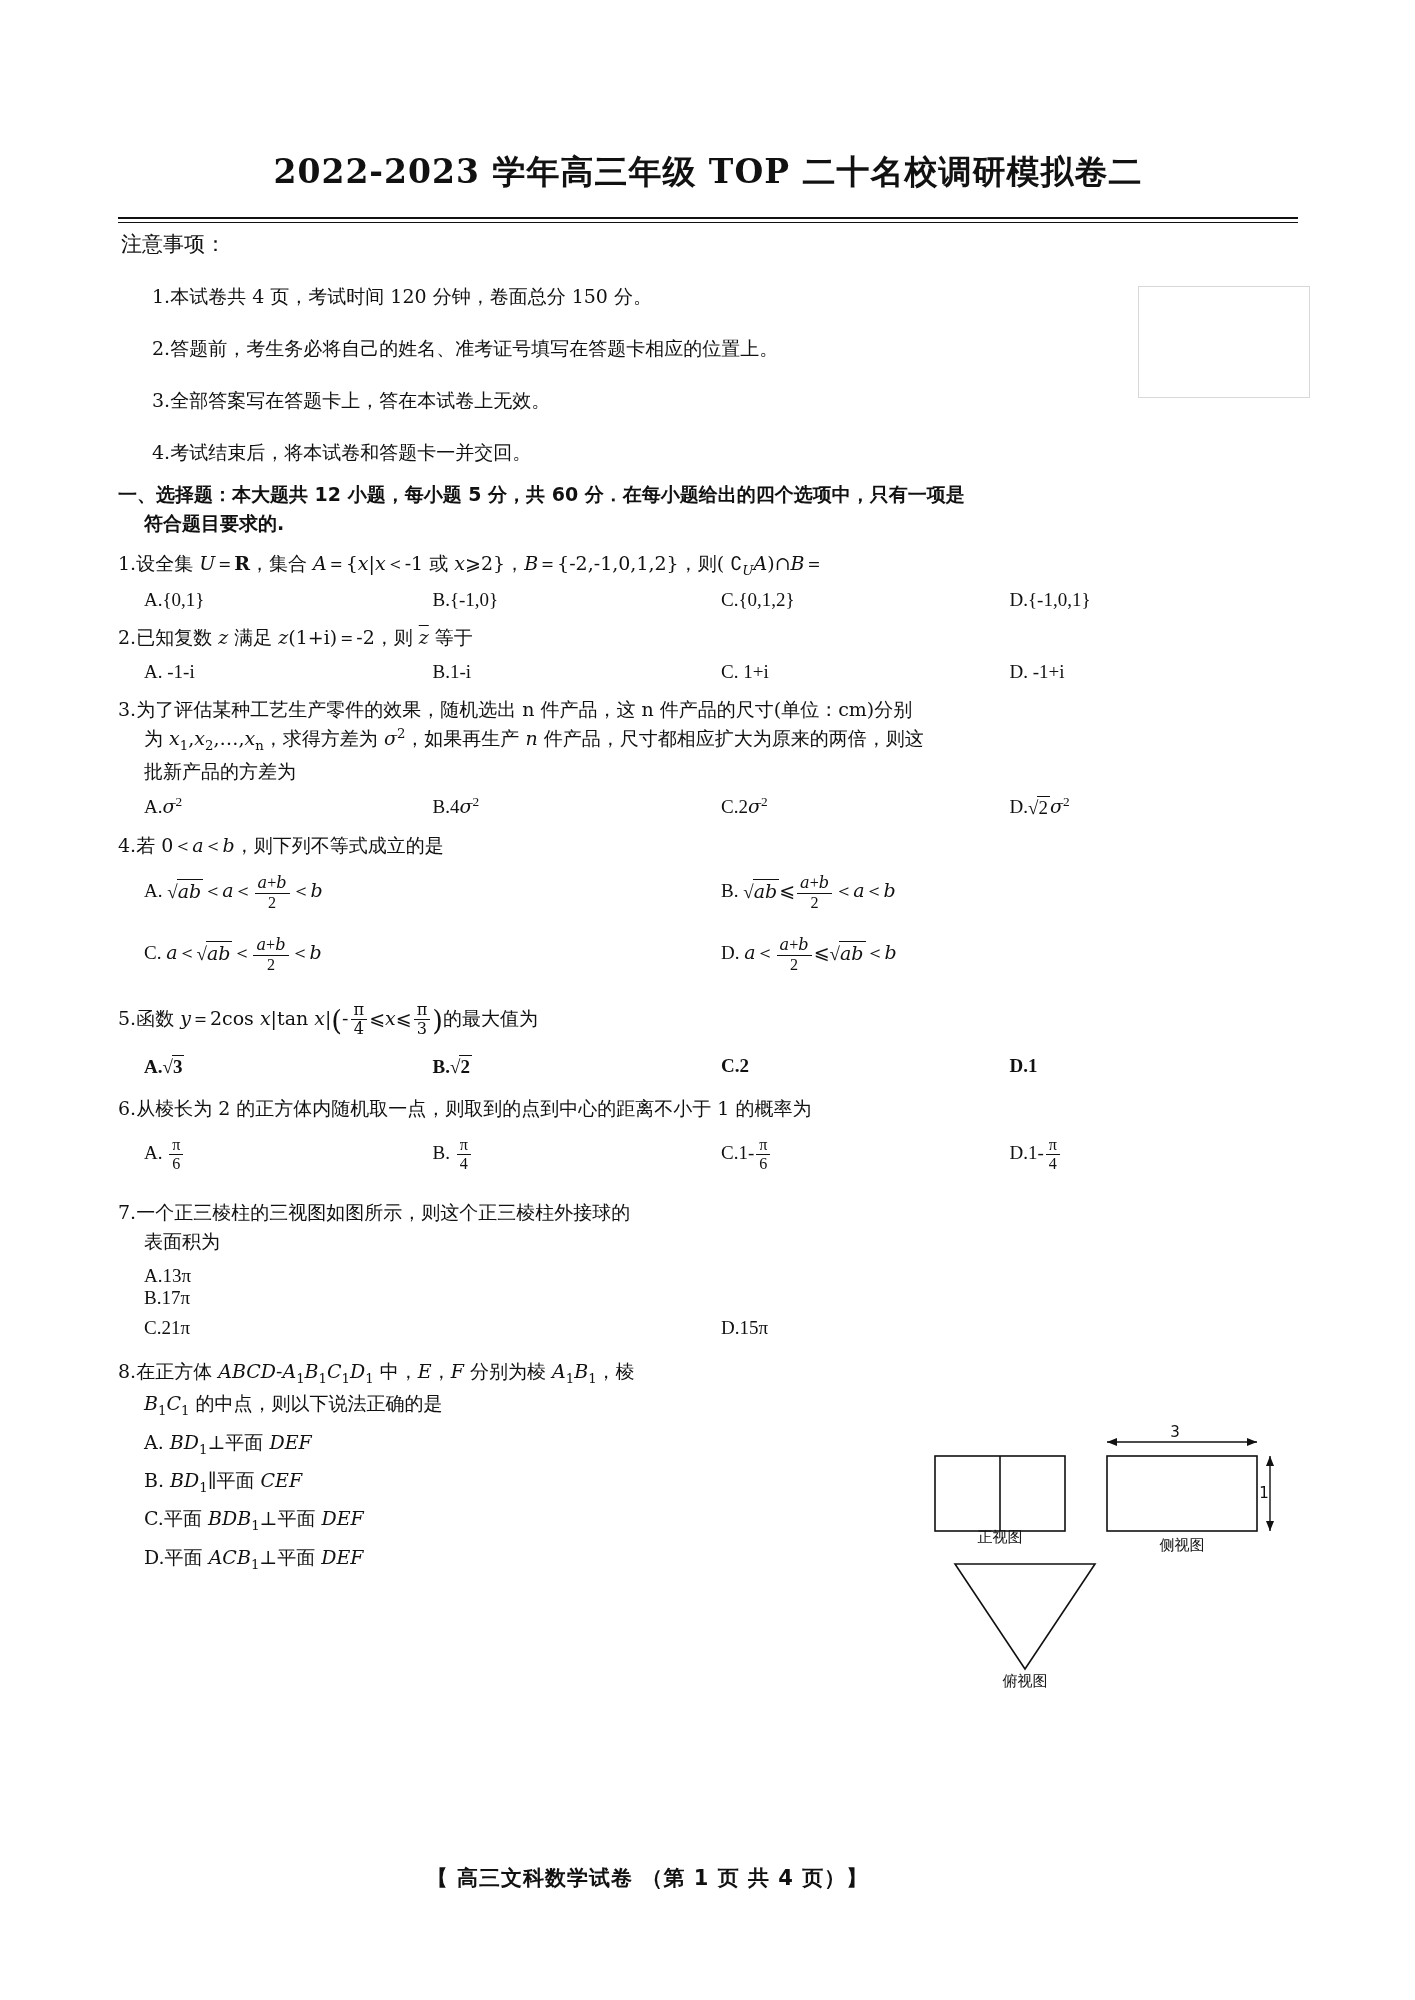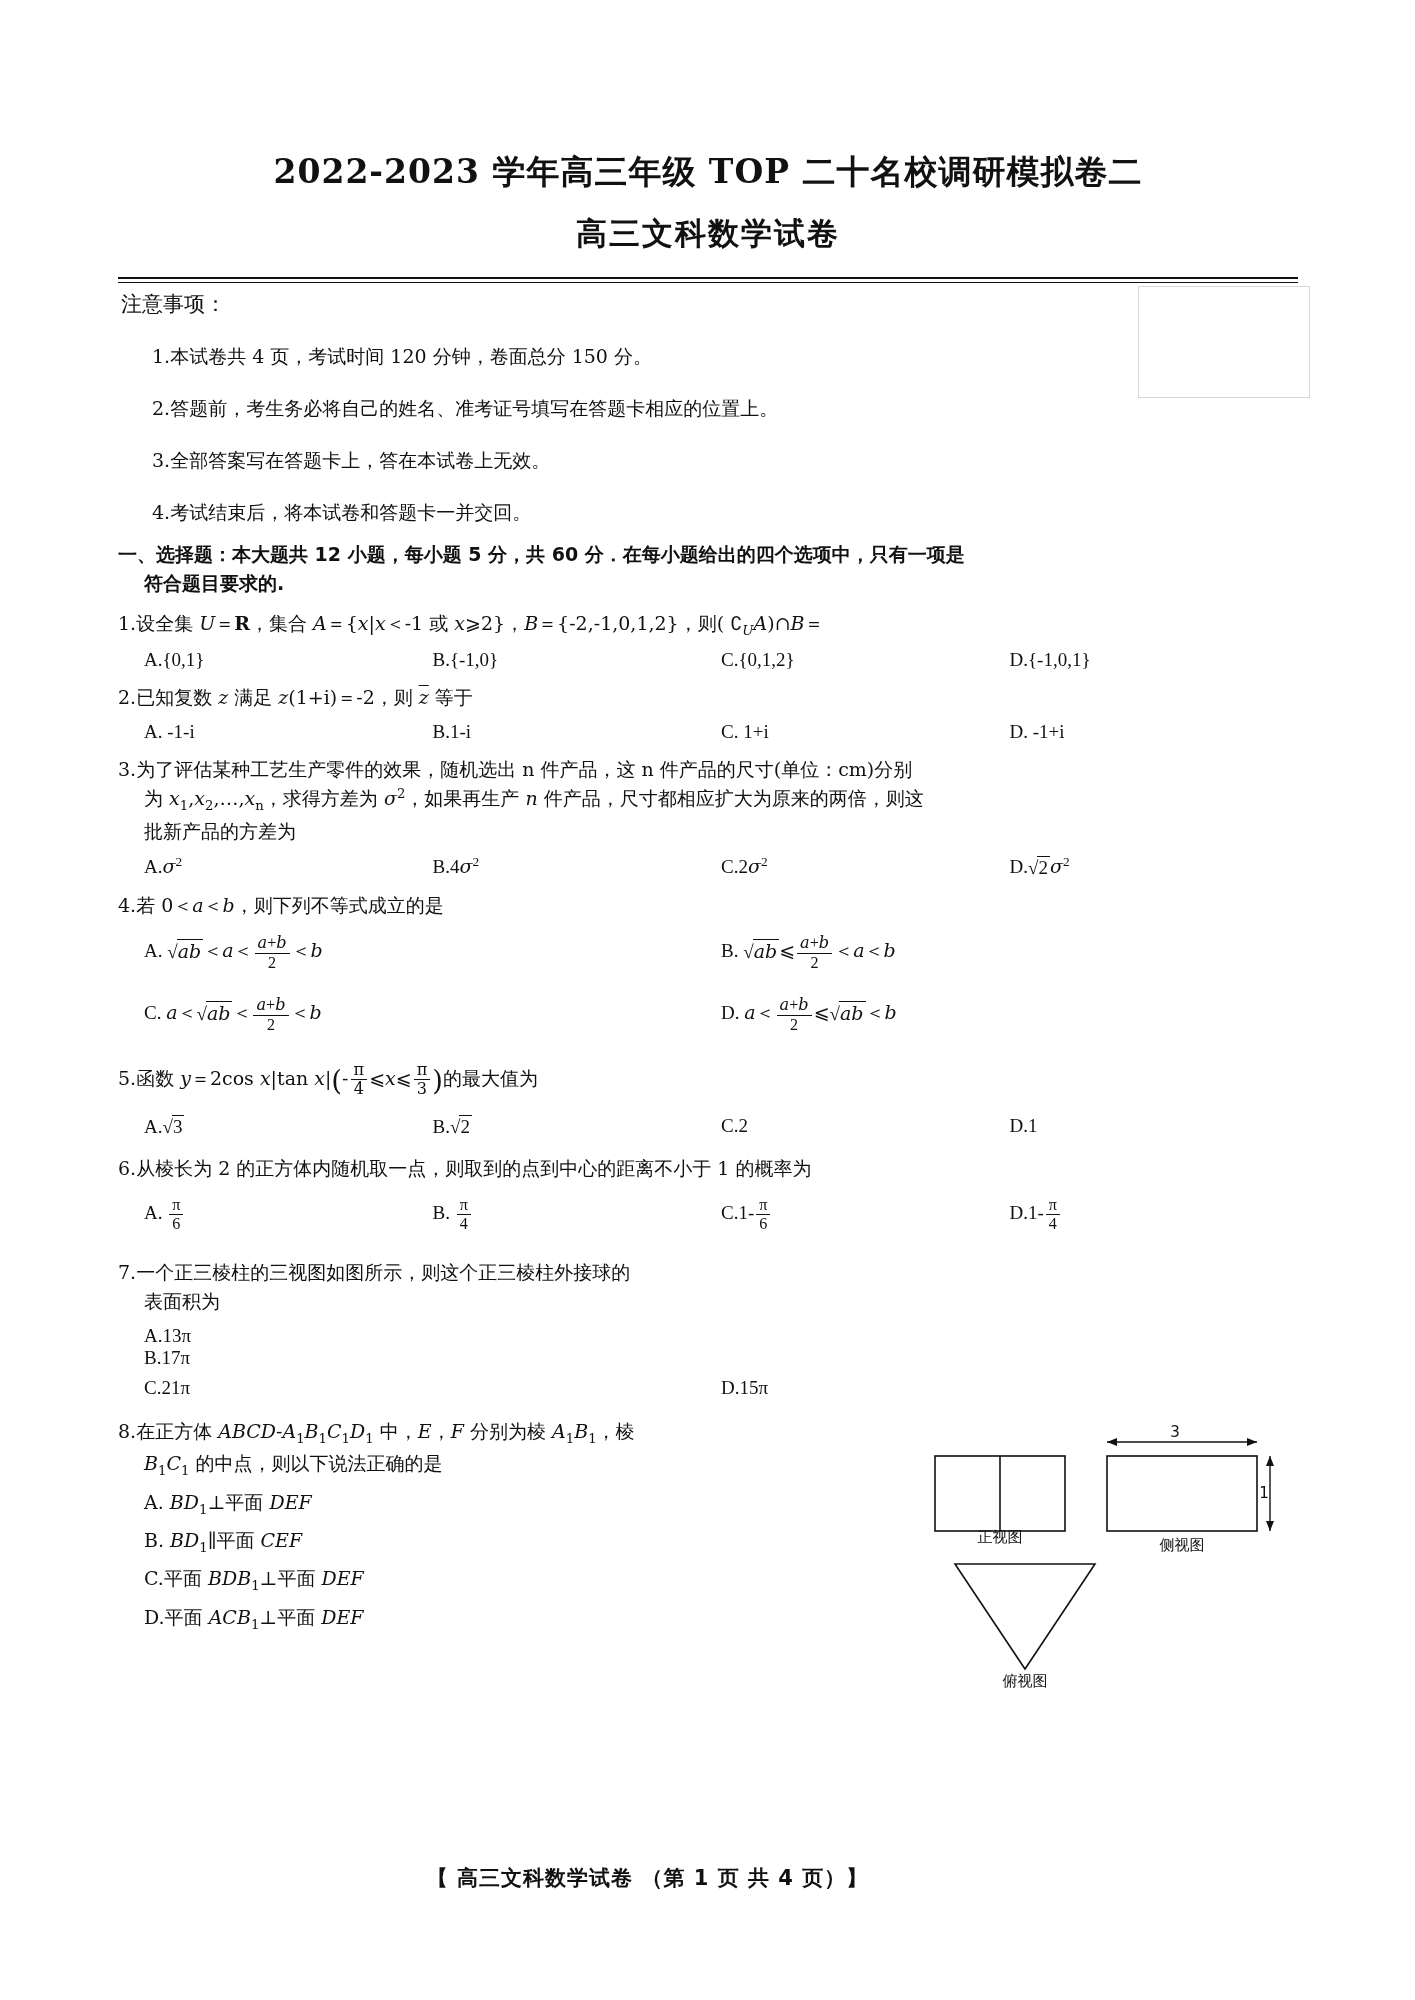--- a/index.html
+++ b/index.html
@@ -132,23 +132,20 @@
 </style>
 </head>
 <body>
 
 <div class="page">
   <div class="inner">
 
     <div class="title1">
       <span>2022-2023 学年高三年级 TOP 二十名校调研模拟卷二</span>
     </div>
-    <div class="title2">
-      <span>高三文科数学试卷</span>
-    </div>
 
     <div class="rule"></div>
 
     <div class="notice-head">注意事项：</div>
     <div class="notice-item">1.本试卷共 4 页，考试时间 120 分钟，卷面总分 150 分。</div>
     <div class="notice-item">2.答题前，考生务必将自己的姓名、准考证号填写在答题卡相应的位置上。</div>
     <div class="notice-item">3.全部答案写在答题卡上，答在本试卷上无效。</div>
     <div class="notice-item">4.考试结束后，将本试卷和答题卡一并交回。</div>
 
     <div class="sec-head">
@@ -214,21 +211,21 @@
       <div>
         D. <i class="v">a</i>＜<span class="frac"><span class="n"><i class="v">a</i>+<i class="v">b</i></span><span class="d">2</span></span>⩽<span class="rad"></span><span class="sqrt"><i class="v">ab</i></span>＜<i class="v">b</i>
       </div>
     </div>
 
     <div class="q" style="margin-top:24px;">
       <span class="ln">
         5.函数 <i class="v">y</i>＝2cos <i class="v">x</i>|tan <i class="v">x</i>|<span class="big">(</span>-<span class="frac"><span class="n">π</span><span class="d">4</span></span>⩽<i class="v">x</i>⩽<span class="frac"><span class="n">π</span><span class="d">3</span></span><span class="big">)</span>的最大值为
       </span>
     </div>
-    <div class="opts" style="margin-top:14px;">
+    <div class="opts" style="margin-top:14px;font-weight:bold;">
       <div>A.<span class="rad"></span><span class="sqrt">3</span></div>
       <div>B.<span class="rad"></span><span class="sqrt">2</span></div>
       <div>C.2</div>
       <div>D.1</div>
     </div>
 
     <div class="q" style="margin-top:16px;">
       <span class="ln">6.从棱长为 2 的正方体内随机取一点，则取到的点到中心的距离不小于 1 的概率为</span>
     </div>
     <div class="opts" style="margin-top:12px;">

